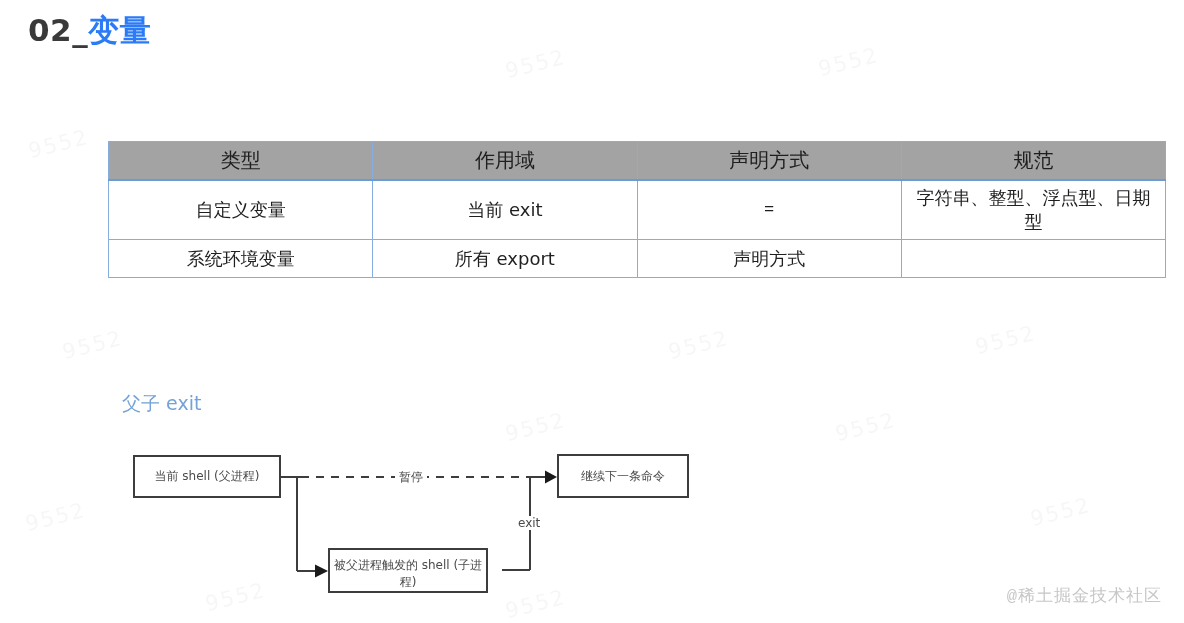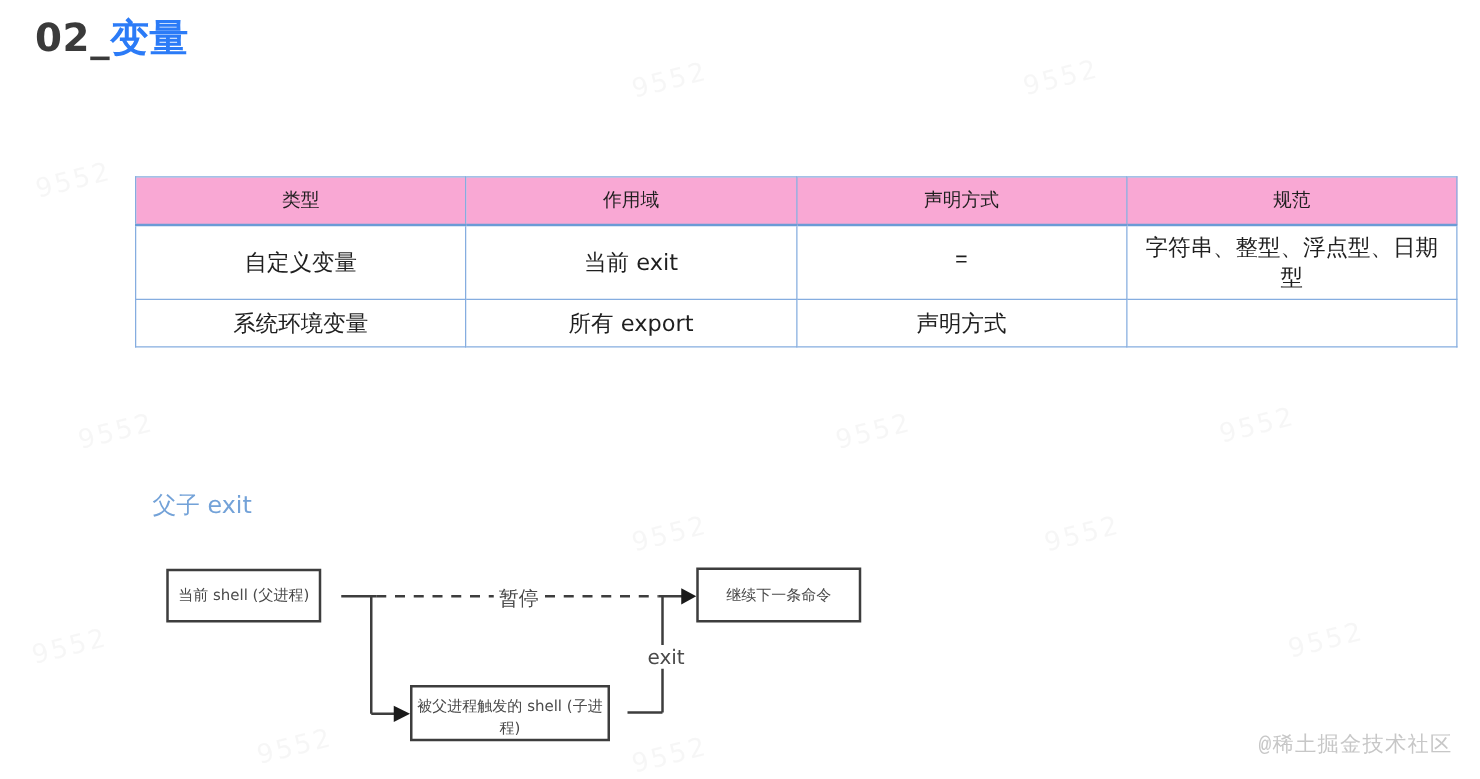--- a/index.html
+++ b/index.html
@@ -18,48 +18,48 @@
   .var-table {
     position: absolute; left: 108px; top: 141px; width: 1058px;
     border-collapse: collapse; table-layout: fixed;
     font-size: 18px; color: #1f1f1f; text-align: center;
   }
   .var-table th, .var-table td {
     border: 1px solid #85ade0; padding: 2px 8px; vertical-align: middle;
     font-weight: normal;
   }
   .var-table thead th {
-    background: #f9a8d4; height: 38px; font-size: 15px;
+    background: #a3a3a3; height: 38px; font-size: 20px;
     border-bottom: 2px solid #6b9bd6;
   }
   .row-tall td { height: 60px; }
   .row-std td  { height: 38px; }
   .mono { font-family: "Liberation Mono", "DejaVu Sans Mono", monospace; font-size: 17px; }
 
   
   .sub-heading {
     position: absolute; left: 122px; top: 391px;
     font-size: 19px; color: #73a2d8;
   }
 
   
   .diagram-box {
     position: absolute; border: 2px solid #3d3d3d; background: #ffffff;
     display: flex; align-items: center; justify-content: center;
     font-size: 12px; color: #4a4a4a; text-align: center; z-index: 2;
   }
-  .box-parent { left: 133px; top: 455px; width: 124px; height: 43px; }
+  .box-parent { left: 133px; top: 455px; width: 148px; height: 43px; }
   .box-next   { left: 557px; top: 454px; width: 132px; height: 44px; }
   .box-child  { left: 328px; top: 548px; width: 160px; height: 45px; align-items: flex-end; }
 
   .diagram-lines { position: absolute; left: 0; top: 0; width: 1184px; height: 623px; z-index: 1; }
 
   .line-label {
     position: absolute; background: #ffffff; padding: 0 4px;
-    font-size: 16px; color: #4a4a4a; z-index: 3;
+    font-size: 12px; color: #4a4a4a; z-index: 3;
   }
   .label-pause { left: 395px; top: 469px; }
   .label-exit  { left: 514px; top: 516px; font-family: "DejaVu Sans", sans-serif; }
 
   
   .wm {
     position: absolute; font-size: 21px; color: #777777; opacity: 0.06;
     transform: rotate(-14deg); letter-spacing: 2px; z-index: 0; white-space: nowrap;
   }
   .credit {

